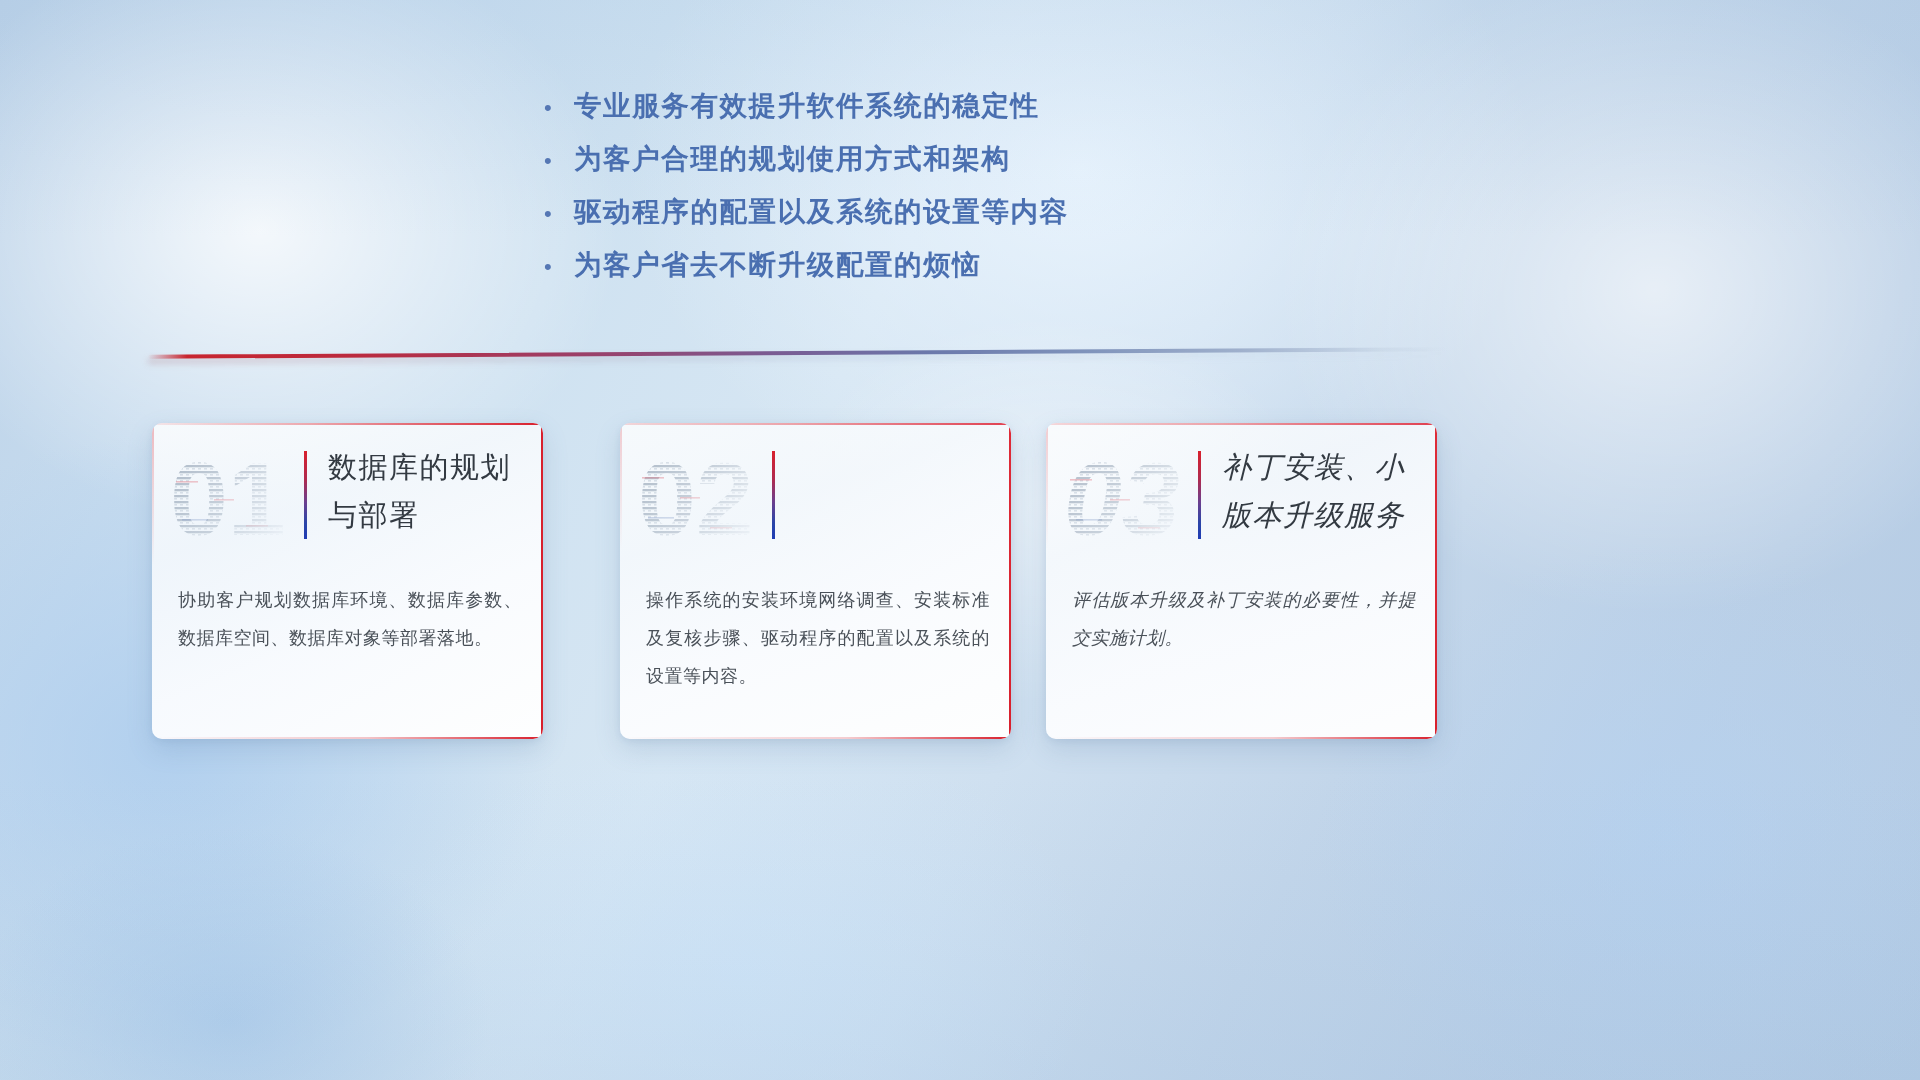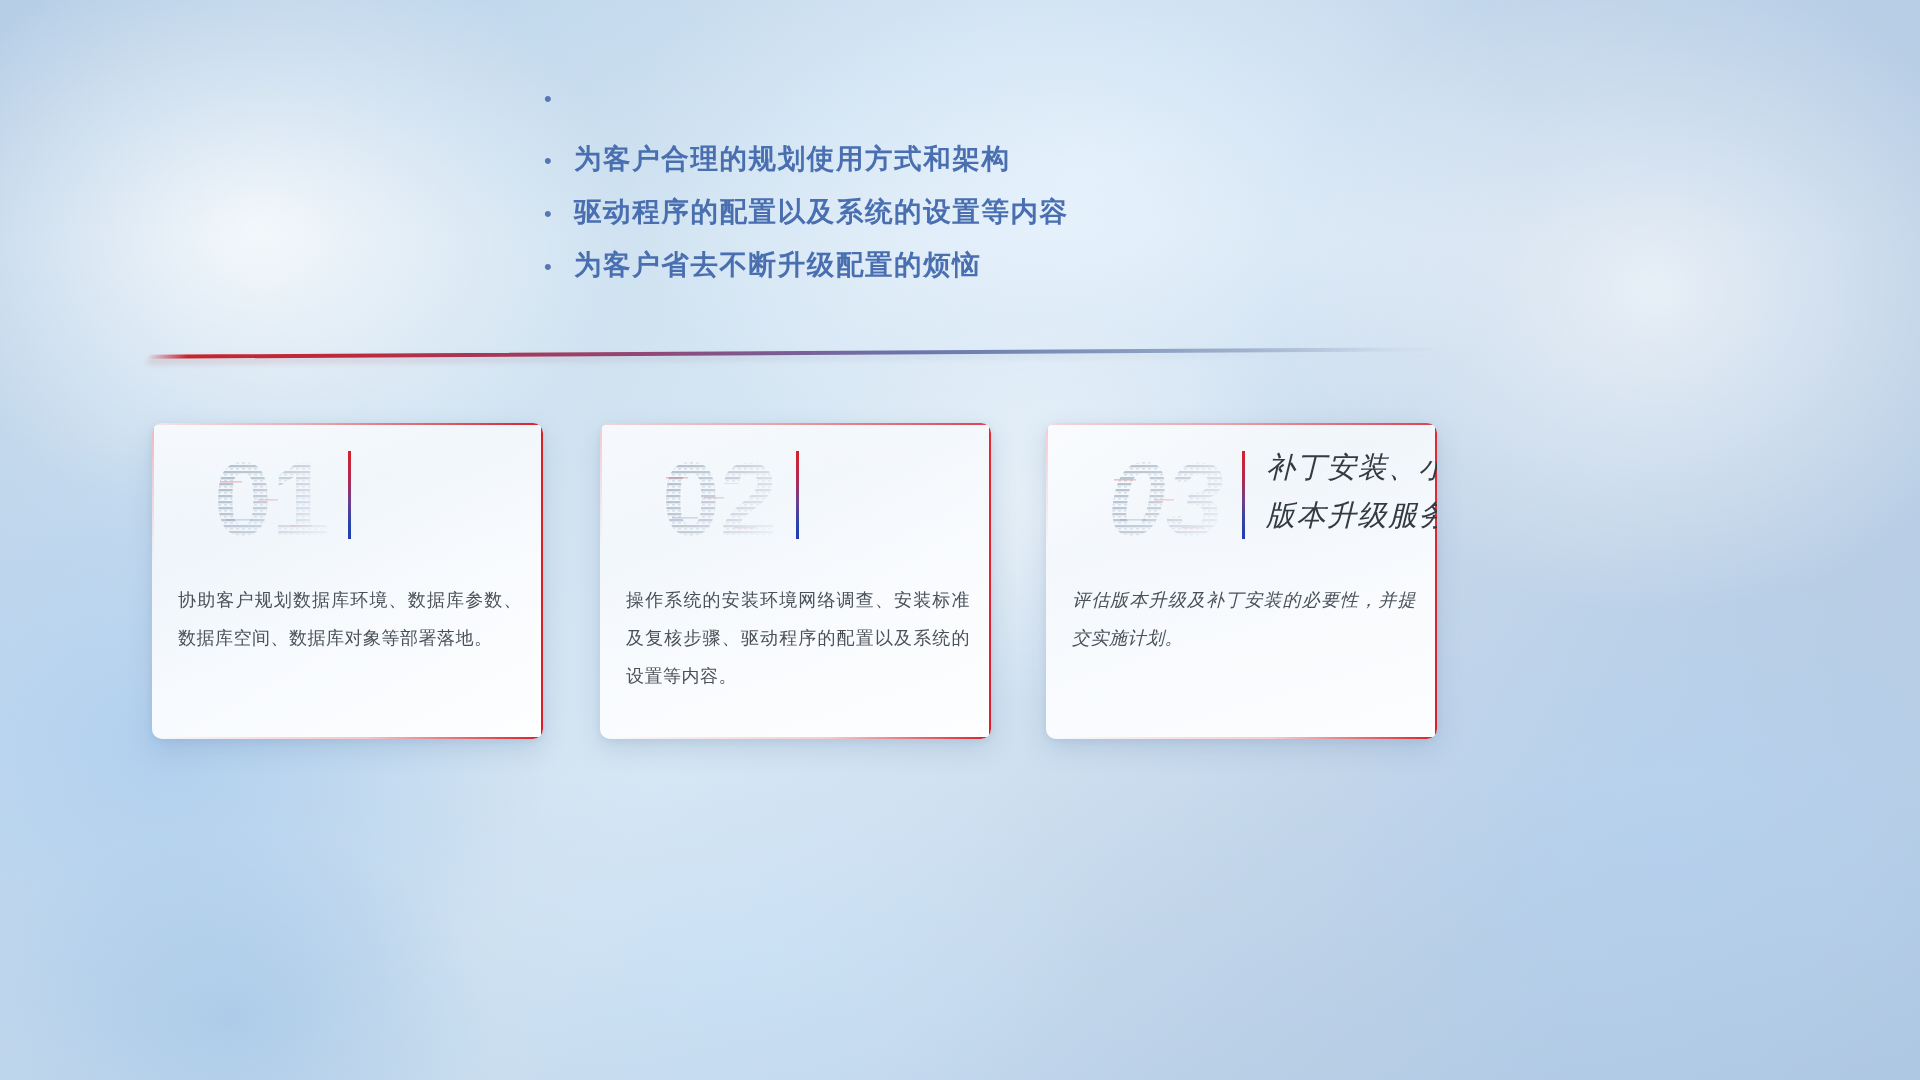--- a/index.html
+++ b/index.html
@@ -93,21 +93,21 @@
     border-radius:10px;
     background:linear-gradient(160deg,
         rgba(255,255,255,.80) 0%,
         rgba(247,250,253,.86) 30%,
         rgba(252,253,255,.93) 62%,
         rgba(255,255,255,.97) 100%);
     box-shadow:0 10px 26px rgba(92,125,165,.20), 0 2px 6px rgba(92,125,165,.12);
     overflow:hidden;
   }
   .card.c1 { left:152px; }
-  .card.c2 { left:600px; }
+  .card.c2 { left:620px; }
   .card.c3 { left:1046px;font-style:italic; }
 
   
   .acc { position:absolute; pointer-events:none; }
   .acc-top { left:0; top:0; height:2px; width:100%; }
   .acc-right { right:0; top:0; width:2px; height:100%; }
   .acc-bottom { left:0; bottom:0; height:2px; width:100%; }
   .acc-left { left:0; top:0; width:2px; height:100%; }
 
   .c1 .acc-top { background:linear-gradient(90deg, rgba(224,56,66,.10) 0%, rgba(224,56,66,.42) 40%, #d8202d 100%); }
@@ -119,21 +119,21 @@
   .c2 .acc-right { background:linear-gradient(180deg, #de2b38 0%, #d8202d 100%); }
   .c2 .acc-bottom { background:linear-gradient(90deg, rgba(216,32,45,0) 0%, rgba(216,32,45,.22) 58%, #d8202d 100%); }
   .c2 .acc-left { background:linear-gradient(180deg, rgba(216,32,45,.22) 0%, rgba(216,32,45,0) 40%); }
 
   .c3 .acc-top { background:linear-gradient(90deg, rgba(224,56,66,.18) 0%, rgba(224,56,66,.45) 45%, #e04050 100%); }
   .c3 .acc-right { background:linear-gradient(180deg, #de2b38 0%, #d8202d 100%); }
   .c3 .acc-bottom { background:linear-gradient(90deg, rgba(216,32,45,0) 0%, rgba(216,32,45,.22) 58%, #d8202d 100%); }
   .c3 .acc-left { background:linear-gradient(180deg, rgba(216,32,45,.22) 0%, rgba(216,32,45,0) 40%); }
 
   
-  .card-head { position:absolute; left:0; top:18px; width:100%; height:120px;margin-left:44px; }
+  .card-head { position:absolute; left:0; top:18px; width:100%; height:120px; }
   .num-wrap {
     position:absolute; left:16px; top:6px; width:132px; height:106px;
   }
   .num-wrap svg { display:block; width:132px; height:106px; }
 
   .vbar {
     position:absolute; left:152px; top:10px; width:3px; height:88px;
     background:linear-gradient(180deg, #d8202d 0%, #b02a4e 32%, #6b3f8e 58%, #2a45a8 82%, #1f3cb4 100%);
   }
   .card-title {
@@ -159,20 +159,21 @@
   <div class="glow g5"></div>
   <div class="glow g6"></div>
   <div class="glow g7"></div>
   <div class="glow g8"></div>
   <div class="vign"></div>
 </div>
 
 <div id="bullets">
   <div class="bullet">
     <span class="dot">•</span>
+    <span class="btxt">专业服务有效提升软件系统的稳定性</span>
   </div>
   <div class="bullet">
     <span class="dot">•</span>
     <span class="btxt">为客户合理的规划使用方式和架构</span>
   </div>
   <div class="bullet">
     <span class="dot">•</span>
     <span class="btxt">驱动程序的配置以及系统的设置等内容</span>
   </div>
   <div class="bullet">
@@ -216,20 +217,21 @@
         </g>
         <g mask="url(#m1)" opacity="0.5">
           <rect x="8" y="34" width="22" height="1.6" fill="#e0707c"></rect>
           <rect x="46" y="52" width="20" height="1.6" fill="#e0707c"></rect>
           <rect x="14" y="72" width="26" height="1.6" fill="#7e96c4"></rect>
           <rect x="78" y="78" width="22" height="1.6" fill="#e0707c"></rect>
         </g>
         </svg>
       </div>
       <div class="vbar"></div>
+      <div class="card-title">数据库的规划与部署</div>
     </div>
     <div class="card-body">协助客户规划数据库环境、数据库参数、数据库空间、数据库对象等部署落地。</div>
   </div>
 
   <div class="card c2">
     <div class="acc acc-top"></div>
     <div class="acc acc-right"></div>
     <div class="acc acc-bottom"></div>
     <div class="acc acc-left"></div>
     <div class="card-head">

